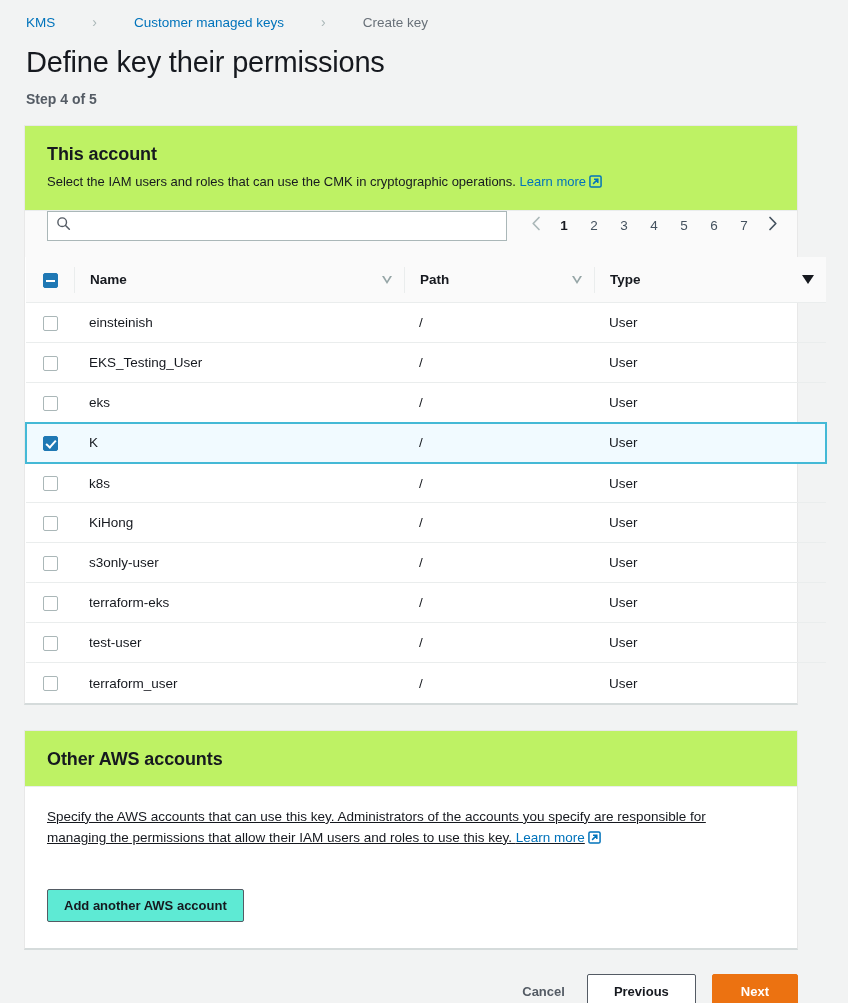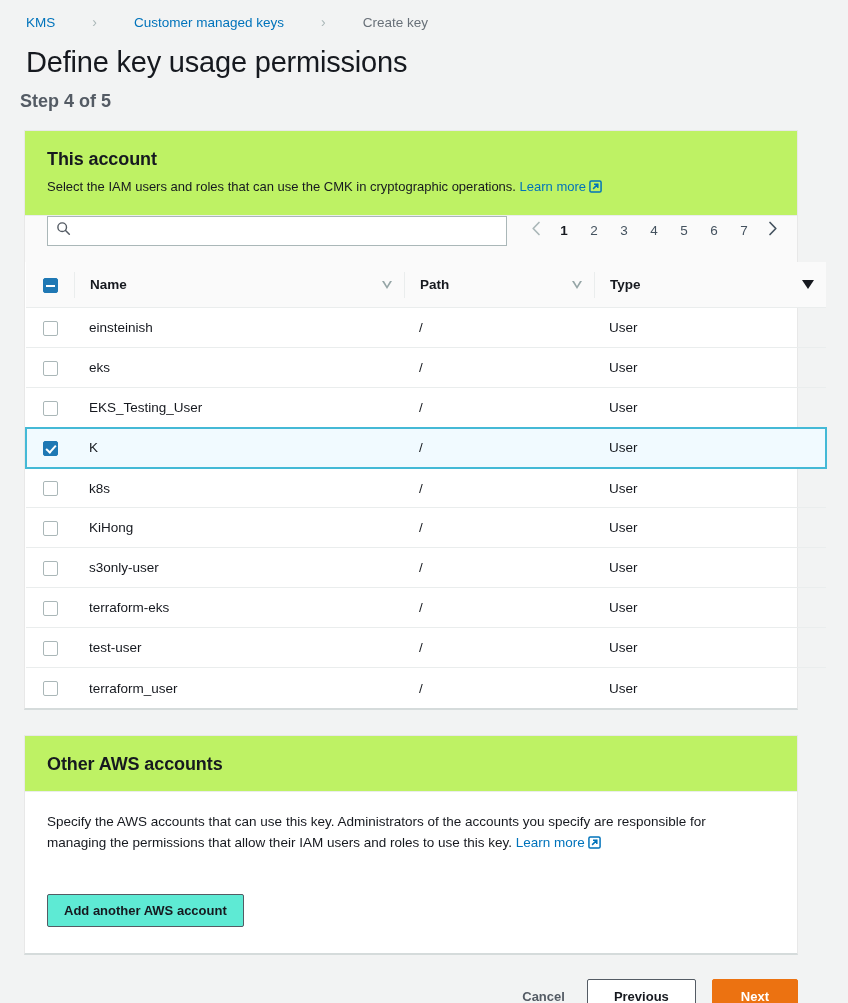--- a/index.html
+++ b/index.html
@@ -35,22 +35,22 @@
   
   .page-title {
     padding: 14px 0 0 26px;
     font-size: 29px;
     font-weight: 400;
     letter-spacing: -0.2px;
     color: #16191f;
     line-height: 1.15;
   }
   .step-label {
-    padding: 12px 0 0 20px;
-    font-size: 18px;
+    padding: 12px 0 0 26px;
+    font-size: 14px;
     font-weight: bold;
     color: #545b64;
   }
 
   
   .card {
     margin: 0 50px 0 24px;
     background: #ffffff;
     border: 1px solid #e8e8e8;
     border-bottom: 2px solid #d5dbdb;
@@ -248,20 +248,21 @@
     cursor: pointer;
   }
 
   
   .card-body { padding: 20px 22px 26px 22px; }
   .body-text {
     font-size: 13.5px;
     color: #16191f;
     line-height: 1.55;
     max-width: 700px;
+    text-decoration: underline;
   }
   .btn-outline {
     margin-top: 38px;
     display: inline-block;
     padding: 8px 16px;
     font-size: 13px;
     font-weight: bold;
     color: #16191f;
     background: #5eead4;
     border: 1px solid #545b64;
@@ -315,21 +316,21 @@
 <body>
 
 <div class="breadcrumb">
   <span class="crumb-link">KMS</span>
   <span class="crumb-sep">›</span>
   <span class="crumb-link">Customer managed keys</span>
   <span class="crumb-sep">›</span>
   <span class="crumb-current">Create key</span>
 </div>
 
-<h1 class="page-title">Define key usage permissions</h1>
+<h1 class="page-title">Define key their permissions</h1>
 <div class="step-label">Step 4 of 5</div>
 
 <div class="card" id="card-this-account">
 
   <div class="card-head">
     <div class="card-title">This account</div>
     <div class="card-desc">
       <span>Select the IAM users and roles that can use the CMK in cryptographic operations.</span>
       <span class="learn-more">
         <span>Learn more</span><span class="ext-icon"><svg width="13" height="13" viewBox="0 0 14 14">
@@ -400,27 +401,27 @@
     </thead>
     <tbody>
         <tr>
           <td class="cell-check"><span class="cb"></span></td>
           <td class="td-name">einsteinish</td>
           <td class="td-path">/</td>
           <td class="td-type">User</td>
         </tr>
         <tr>
           <td class="cell-check"><span class="cb"></span></td>
+          <td class="td-name">EKS_Testing_User</td>
+          <td class="td-path">/</td>
+          <td class="td-type">User</td>
+        </tr>
+        <tr>
+          <td class="cell-check"><span class="cb"></span></td>
           <td class="td-name">eks</td>
-          <td class="td-path">/</td>
-          <td class="td-type">User</td>
-        </tr>
-        <tr>
-          <td class="cell-check"><span class="cb"></span></td>
-          <td class="td-name">EKS_Testing_User</td>
           <td class="td-path">/</td>
           <td class="td-type">User</td>
         </tr>
         <tr class="selected">
           <td class="cell-check"><span class="cb checked"></span></td>
           <td class="td-name">K</td>
           <td class="td-path">/</td>
           <td class="td-type">User</td>
         </tr>
         <tr>

